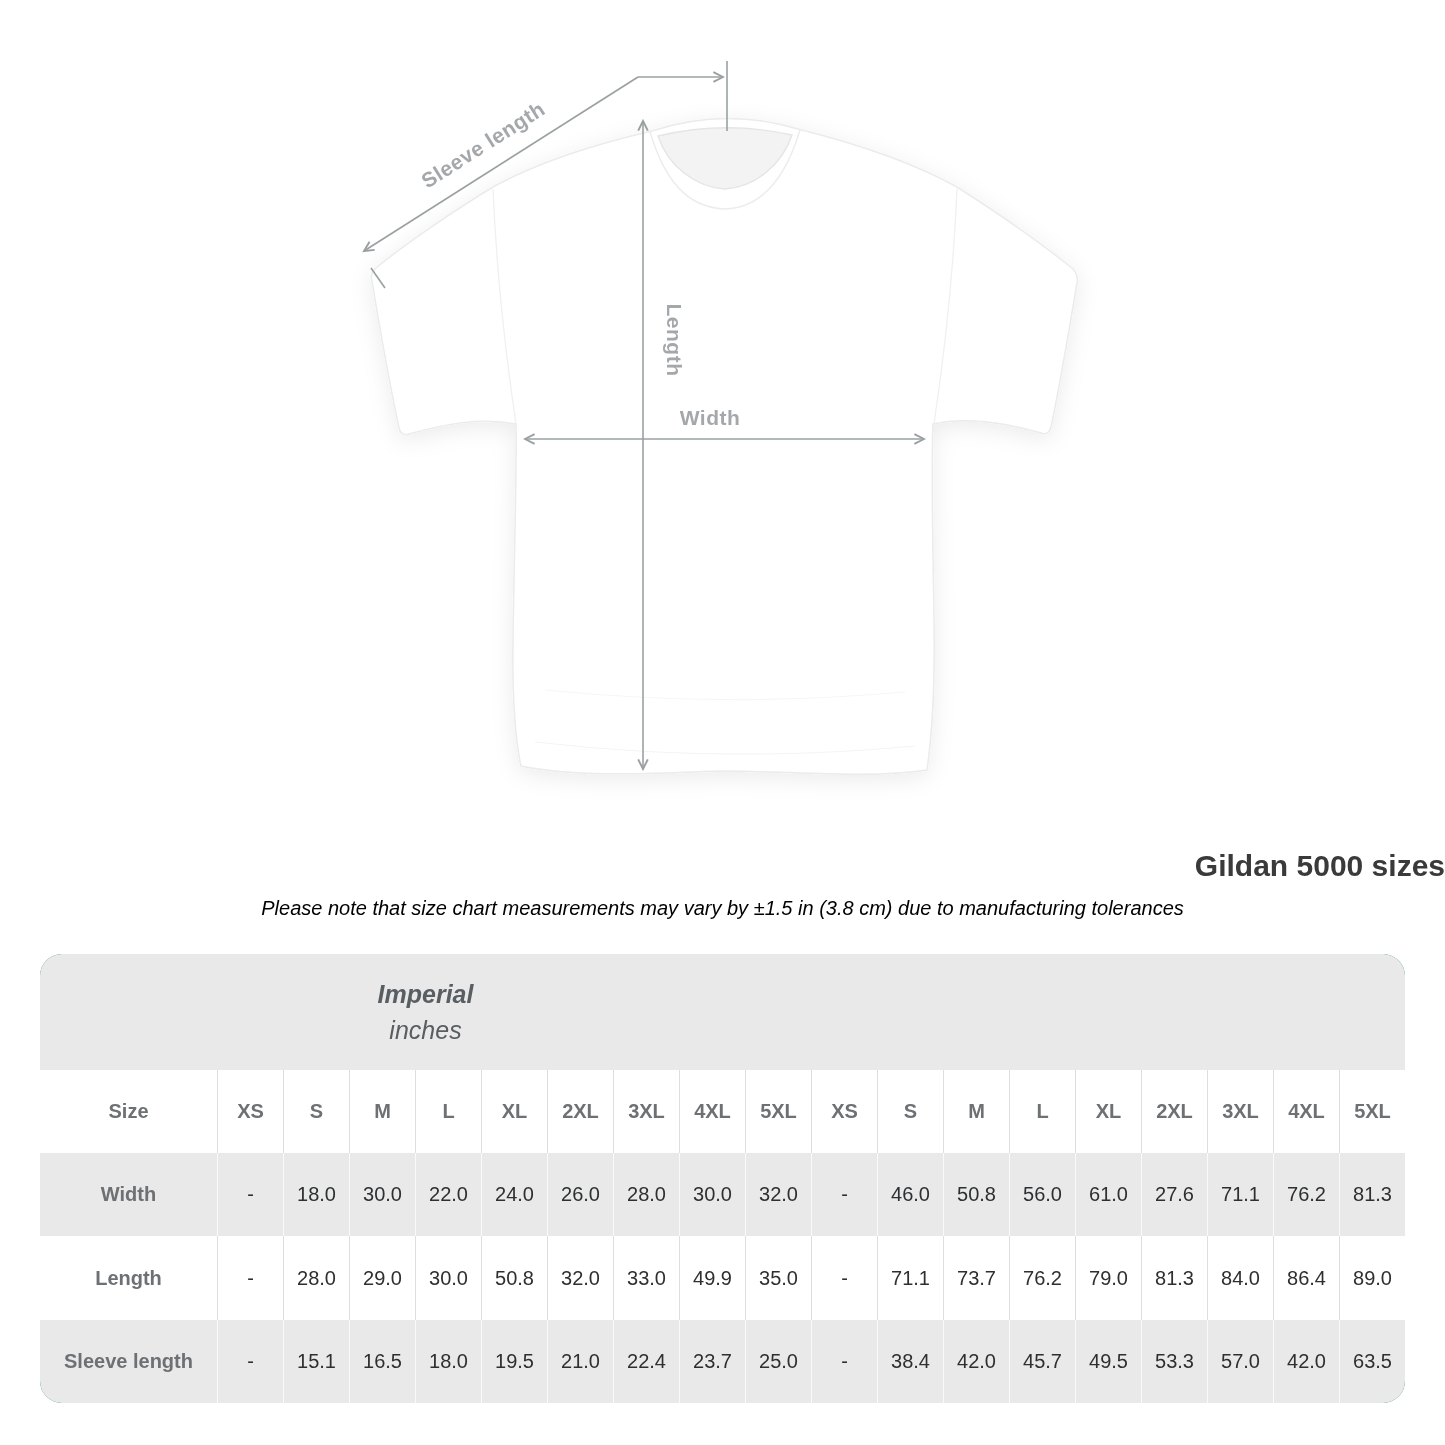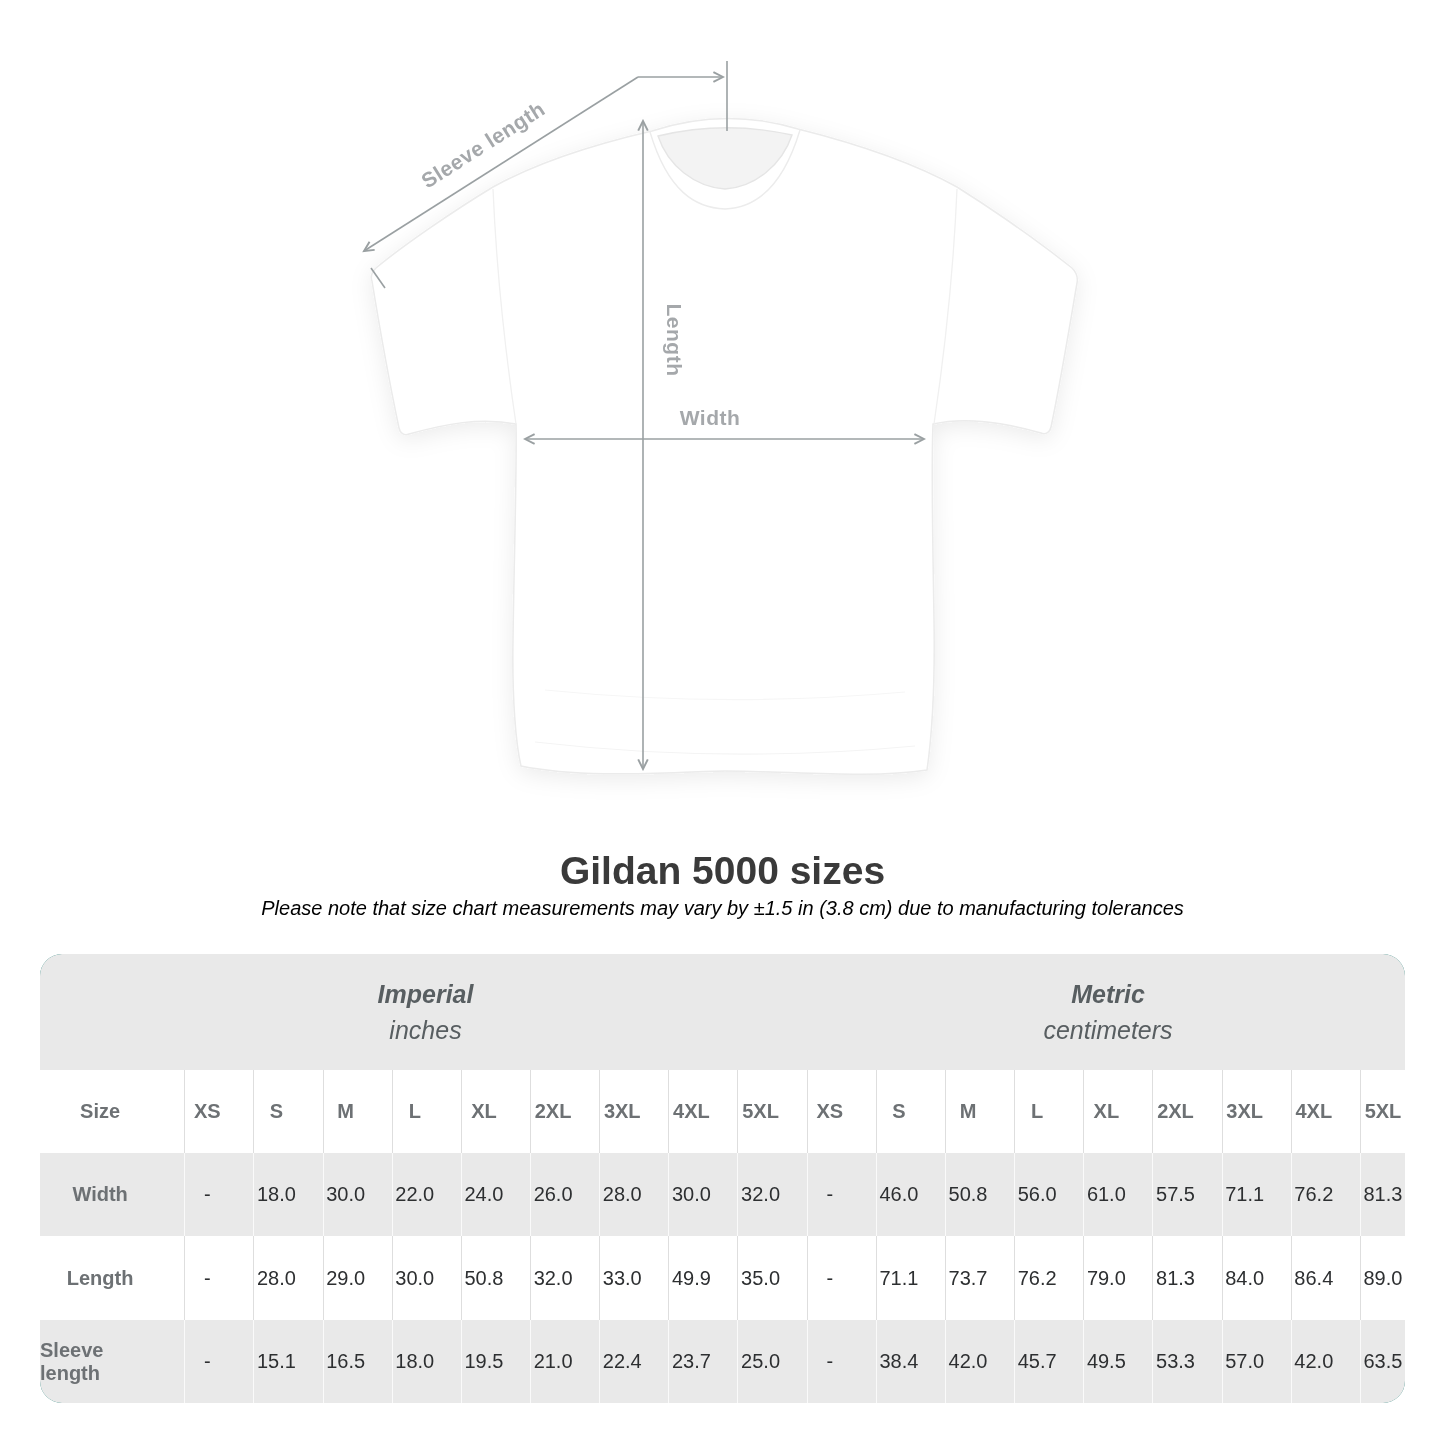--- a/index.html
+++ b/index.html
@@ -5,36 +5,36 @@
   html,body{margin:0;padding:0;background:#ffffff;}
   #page{position:relative;width:1445px;height:1445px;background:#ffffff;overflow:hidden;
         font-family:"Liberation Sans", sans-serif;}
 
   
   #diagram{position:absolute;left:0;top:0;}
   .measure-line{stroke:#9aa0a2;stroke-width:1.6;fill:none;}
   .measure-label{fill:#a5a8ab;font-weight:bold;font-size:21px;letter-spacing:.5px;}
 
   
-  .page-title{position:absolute;left:0;top:849px;width:100%;text-align:center;
-              font-size:39px;font-weight:bold;color:#3a3a3a;}
+  .page-title{position:absolute;left:0;top:849px;width:100%;text-align:right;
+              font-size:30px;font-weight:bold;color:#3a3a3a;}
   .page-subtitle{position:absolute;left:0;top:897px;width:100%;text-align:center;
                  font-style:italic;font-size:20px;color:#000000;}
 
   
   .size-table{position:absolute;left:40px;top:954px;width:1365px;height:449px;
               border-radius:22px;overflow:hidden;background:#0f766e;}
   .unit-header{display:flex;height:116px;background:#e9e9e9;}
   .unit-cell{display:flex;flex-direction:column;align-items:center;justify-content:center;gap:7px;}
   .unit-cell .uname{font-size:25px;font-weight:bold;font-style:italic;color:#585e61;}
   .unit-cell .uunit{font-size:25px;font-style:italic;color:#585e61;}
   .unit-imperial{width:771px;}
   .unit-metric{width:594px;}
 
-  .trow{display:flex;gap:24px;}
+  .trow{display:flex;}
   .trow .cell{box-sizing:border-box;width:66px;display:flex;align-items:center;justify-content:center;
               font-size:20px;color:#2d2f31;border-left:1px solid #dedede;}
   .trow .cell.label{width:177px;font-weight:bold;color:#6d7174;border-left:none;}
   .trow.sizes .cell{font-weight:bold;color:#6d7174;}
   .trow.white{background:#ffffff;height:83px;}
   .trow.gray{background:#e9e9e9;height:83px;}
   .trow.h84{height:84px;}
   .trow.sizes{background:#ffffff;height:83px;}
   .trow.gray .cell{border-left-color:rgba(255,255,255,0.75);}
 </style>
@@ -109,24 +109,20 @@
   </svg>
 
   <div class="page-title">Gildan 5000 sizes</div>
   <div class="page-subtitle">Please note that size chart measurements may vary by ±1.5 in (3.8 cm) due to manufacturing tolerances</div>
 
   <div class="size-table">
     <div class="unit-header">
       <div class="unit-cell unit-imperial">
         <div class="uname">Imperial</div>
         <div class="uunit">inches</div>
-      </div>
-      <div class="unit-cell unit-metric">
-        <div class="uname">Metric</div>
-        <div class="uunit">centimeters</div>
       </div>
     </div>
 
     <div class="trow sizes">
         <div class="cell label">Size</div>
         <div class="cell">XS</div>
         <div class="cell">S</div>
         <div class="cell">M</div>
         <div class="cell">L</div>
         <div class="cell">XL</div>
@@ -154,21 +150,21 @@
           <div class="cell">24.0</div>
           <div class="cell">26.0</div>
           <div class="cell">28.0</div>
           <div class="cell">30.0</div>
           <div class="cell">32.0</div>
           <div class="cell">-</div>
           <div class="cell">46.0</div>
           <div class="cell">50.8</div>
           <div class="cell">56.0</div>
           <div class="cell">61.0</div>
-          <div class="cell">57.5</div>
+          <div class="cell">27.6</div>
           <div class="cell">71.1</div>
           <div class="cell">76.2</div>
           <div class="cell">81.3</div>
         </div>
         <div class="trow white h84">
           <div class="cell label">Length</div>
           <div class="cell">-</div>
           <div class="cell">28.0</div>
           <div class="cell">29.0</div>
           <div class="cell">30.0</div>

